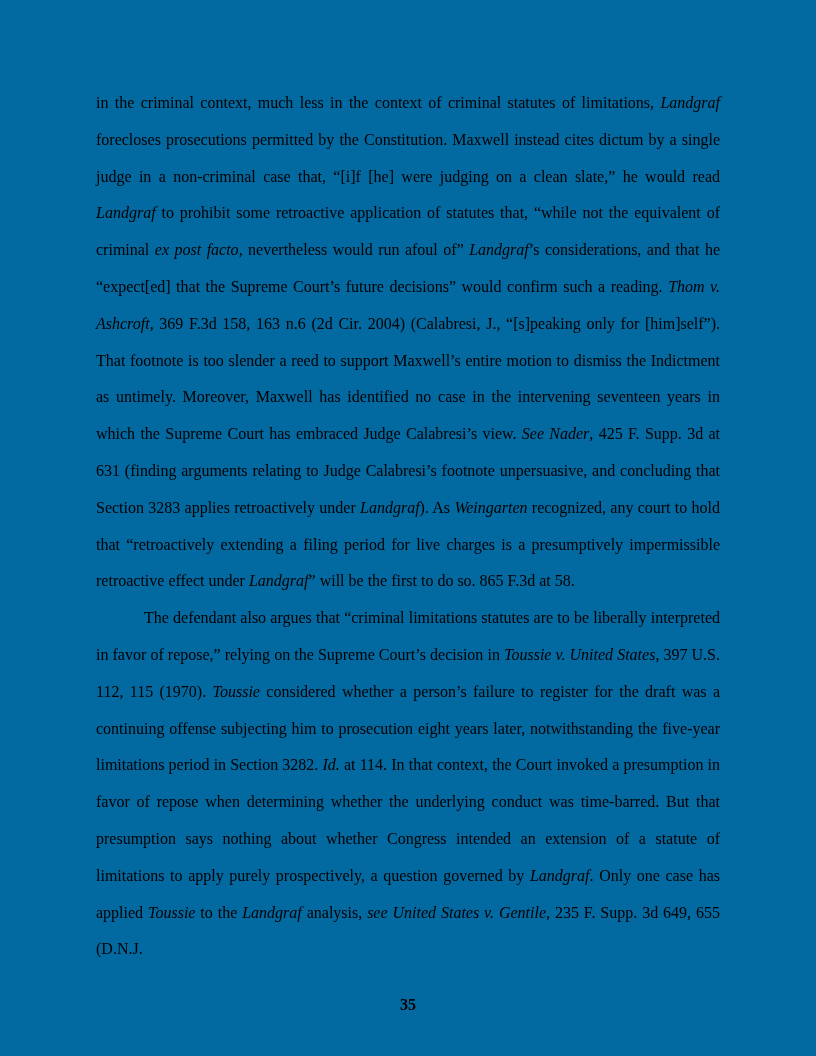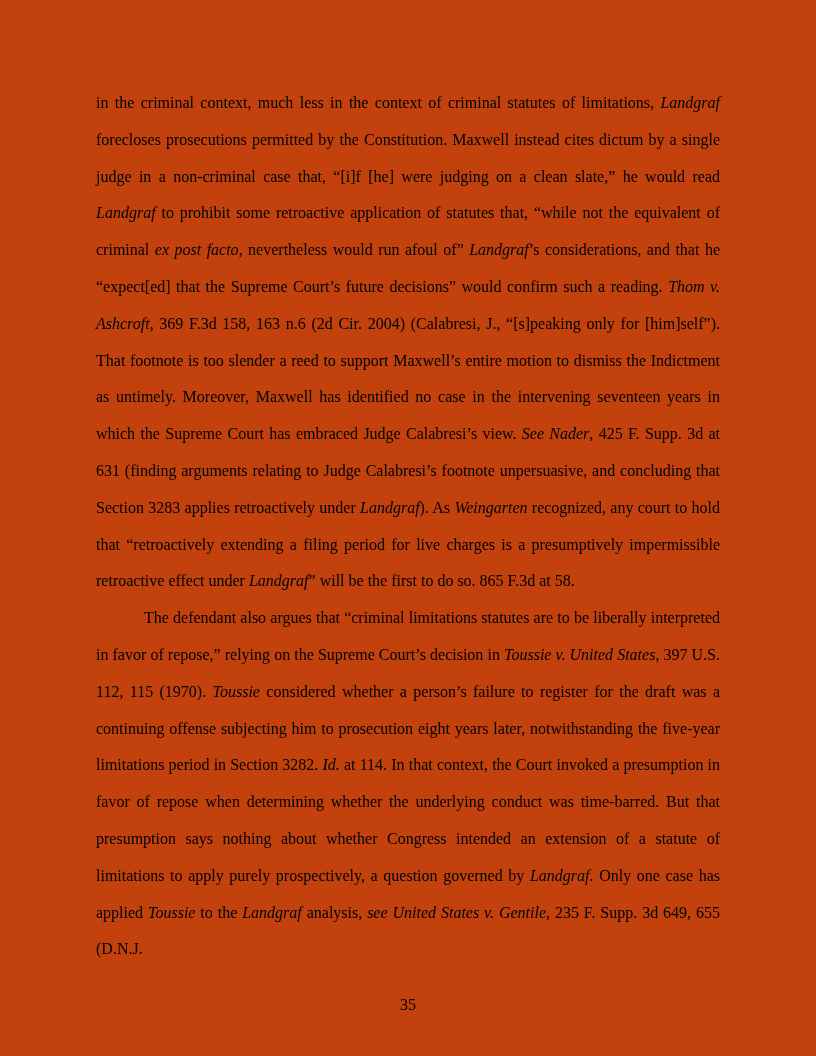--- a/index.html
+++ b/index.html
@@ -10,21 +10,21 @@
     position: relative;
     overflow: hidden;
     font-family: "Liberation Serif", serif;
     color: #000000;
   }
   .page {
     position: absolute;
     inset: 0;
     width: 816px;
     height: 1056px;
-    background: #c2410c;
+    background: #0369a1;
   }
   .content {
     position: absolute;
     left: 96px;
     right: 96px;
     top: 85px;
     font-size: 16px;
     line-height: 36.8px;
   }
   .para {
@@ -38,20 +38,21 @@
     font-style: italic;
   }
   .page-number {
     position: absolute;
     top: 995px;
     left: 0;
     right: 0;
     text-align: center;
     font-size: 16px;
     line-height: 20px;
+    font-weight: bold;
   }
 </style>
 </head>
 <body>
 
 <div class="page">
   <div class="content">
     <p class="para"><span>in the criminal context, much less in the context of criminal statutes of limitations, </span><span class="italic">Landgraf</span><span> forecloses prosecutions permitted by the Constitution.  Maxwell instead cites dictum by a single judge in a non-criminal case that, “[i]f [he] were judging on a clean slate,” he would read </span><span class="italic">Landgraf</span><span> to prohibit some retroactive application of statutes that, “while not the equivalent of criminal </span><span class="italic">ex post facto</span><span>, nevertheless would run afoul of” </span><span class="italic">Landgraf</span><span>’s considerations, and that he “expect[ed] that the Supreme Court’s future decisions” would confirm such a reading.  </span><span class="italic">Thom v. Ashcroft</span><span>, 369 F.3d 158, 163 n.6 (2d Cir. 2004) (Calabresi, J., “[s]peaking only for [him]self”).  That footnote is too slender a reed to support Maxwell’s entire motion to dismiss the Indictment as untimely.  Moreover, Maxwell has identified no case in the intervening seventeen years in which the Supreme Court has embraced Judge Calabresi’s view.  </span><span class="italic">See Nader</span><span>, 425 F. Supp. 3d at 631 (finding arguments relating to Judge Calabresi’s footnote unpersuasive, and concluding that Section 3283 applies retroactively under </span><span class="italic">Landgraf</span><span>).  As </span><span class="italic">Weingarten</span><span> recognized, any court to hold that “retroactively extending a filing period for live charges is a presumptively impermissible retroactive effect under </span><span class="italic">Landgraf</span><span>” will be the first to do so.  865 F.3d at 58.</span></p>
     <p class="para indent"><span>The defendant also argues that “criminal limitations statutes are to be liberally interpreted in favor of repose,” relying on the Supreme Court’s decision in </span><span class="italic">Toussie v. United States</span><span>, 397 U.S. 112, 115 (1970).  </span><span class="italic">Toussie</span><span> considered whether a person’s failure to register for the draft was a continuing offense subjecting him to prosecution eight years later, notwithstanding the five-year limitations period in Section 3282.  </span><span class="italic">Id.</span><span> at 114.  In that context, the Court invoked a presumption in favor of repose when determining whether the underlying conduct was time-barred.  But that presumption says nothing about whether Congress intended an extension of a statute of limitations to apply purely prospectively, a question governed by </span><span class="italic">Landgraf</span><span>.  Only one case has applied </span><span class="italic">Toussie</span><span> to the </span><span class="italic">Landgraf</span><span> analysis, </span><span class="italic">see United States v. Gentile</span><span>, 235 F. Supp. 3d 649, 655 (D.N.J.</span></p>
   </div>

